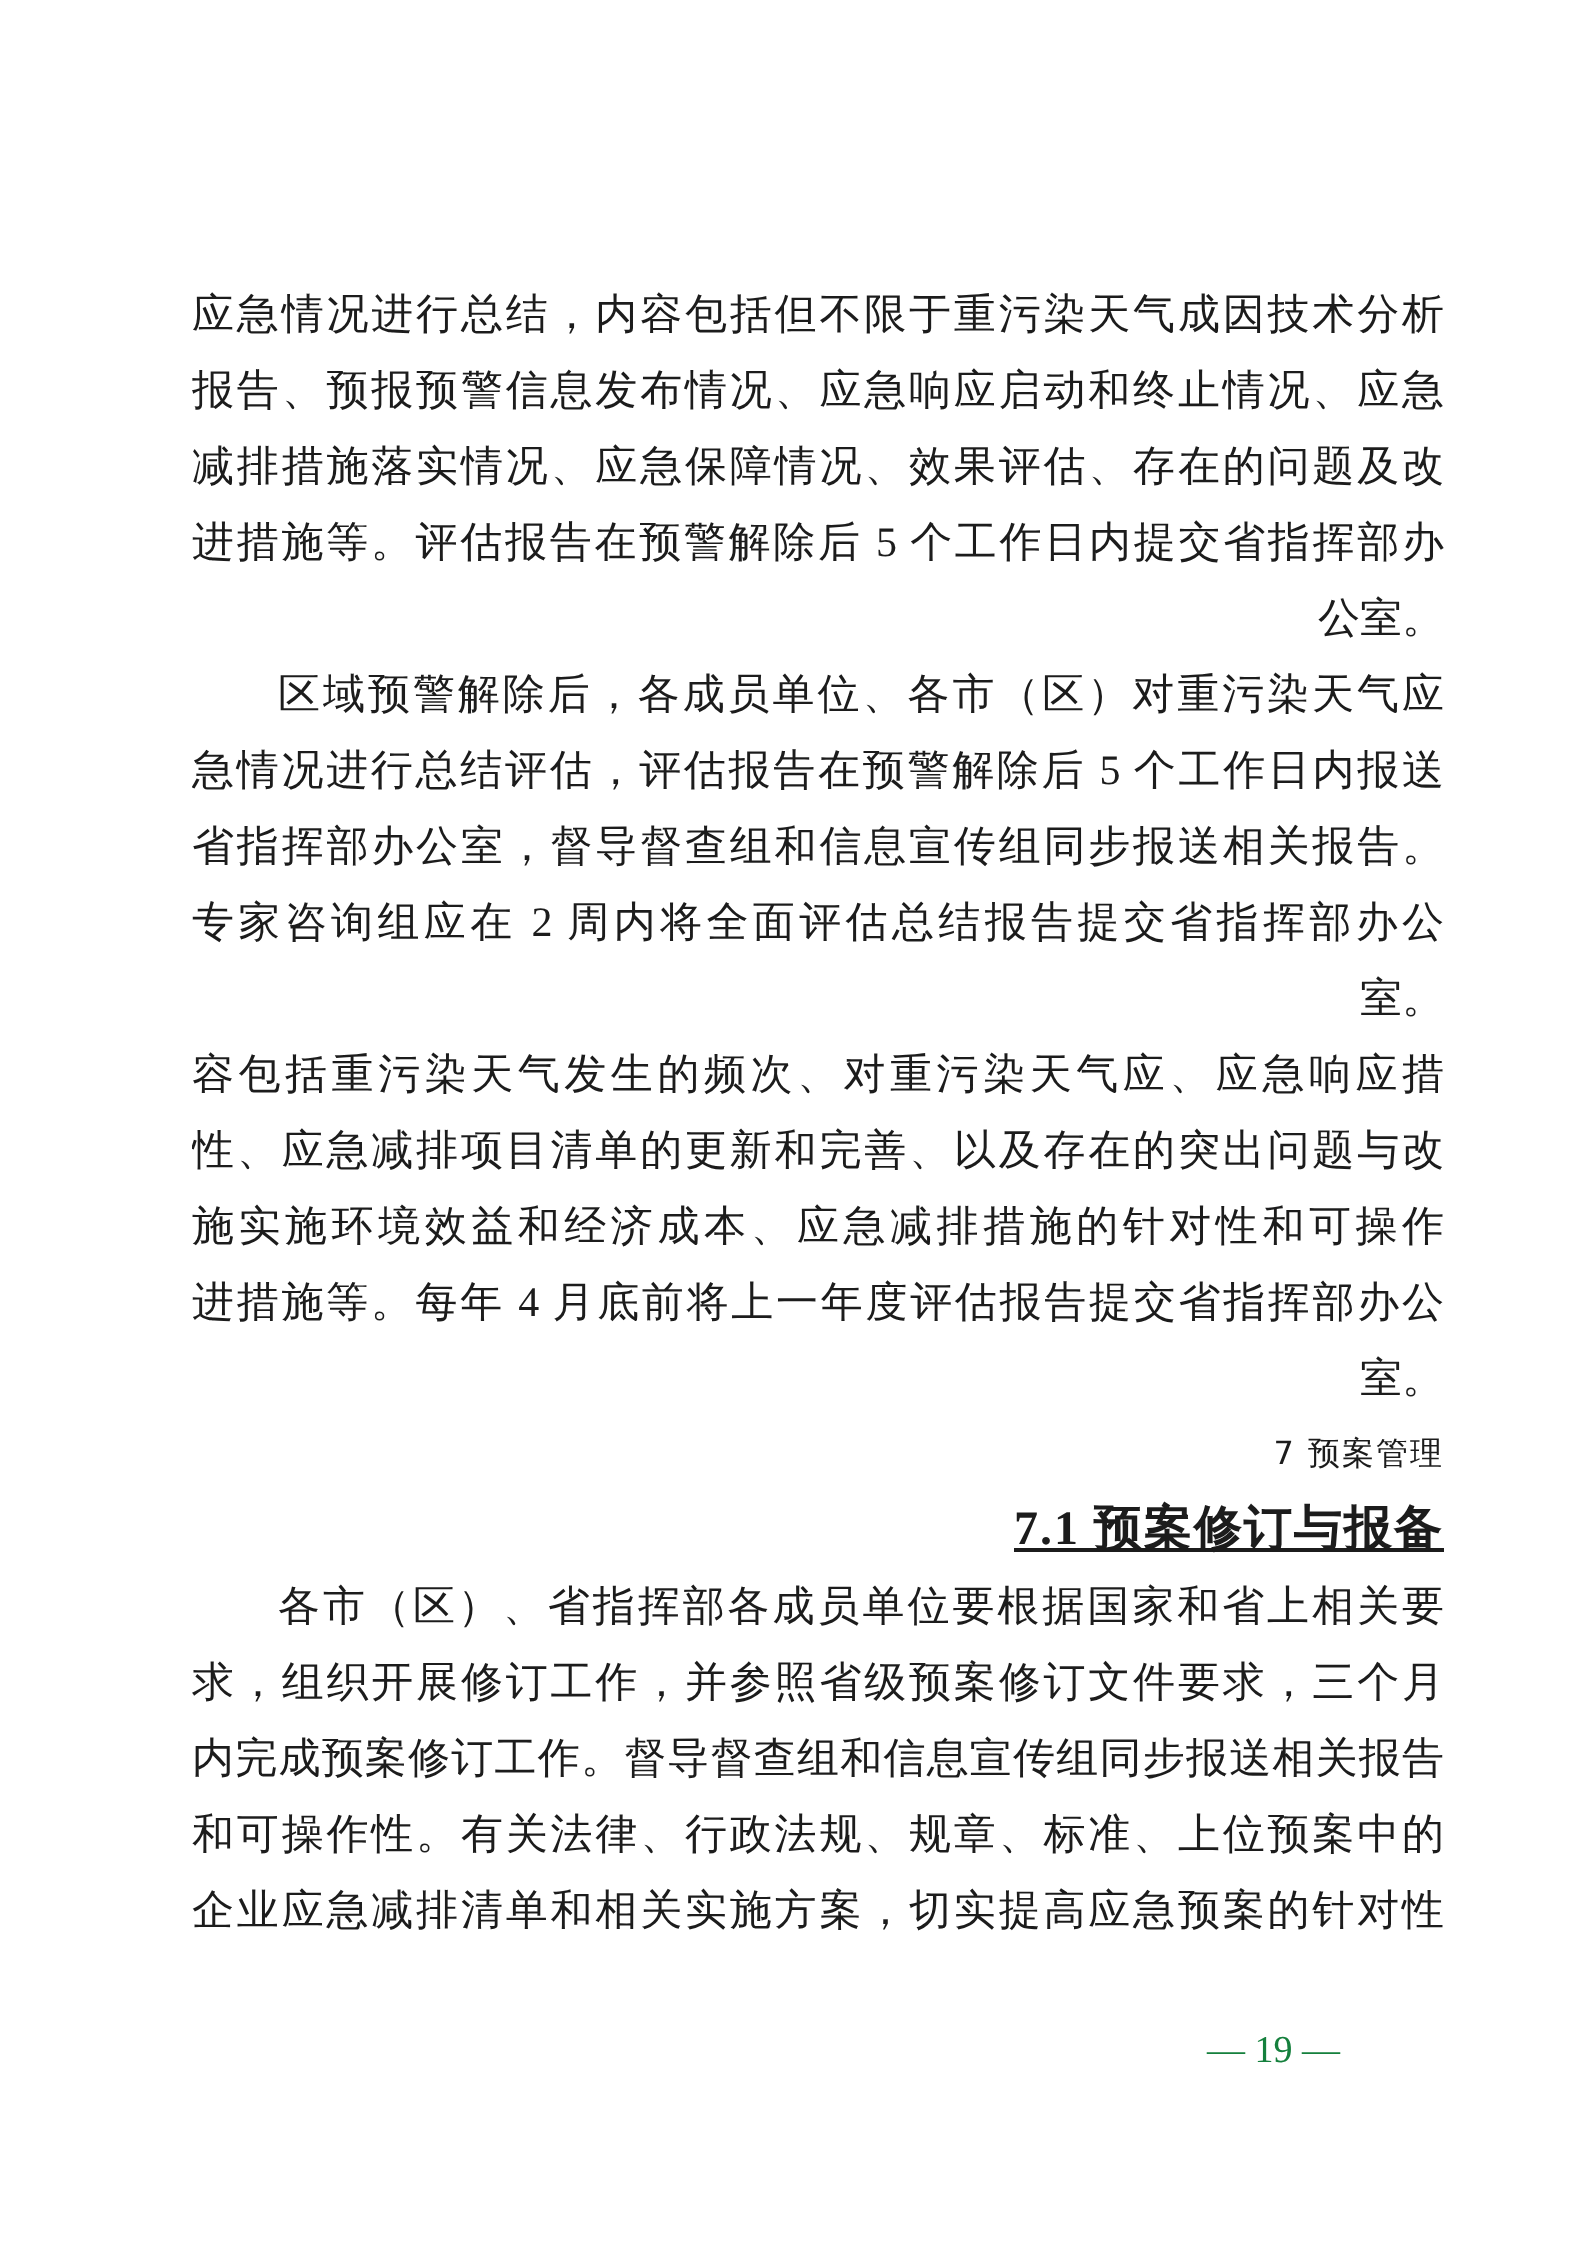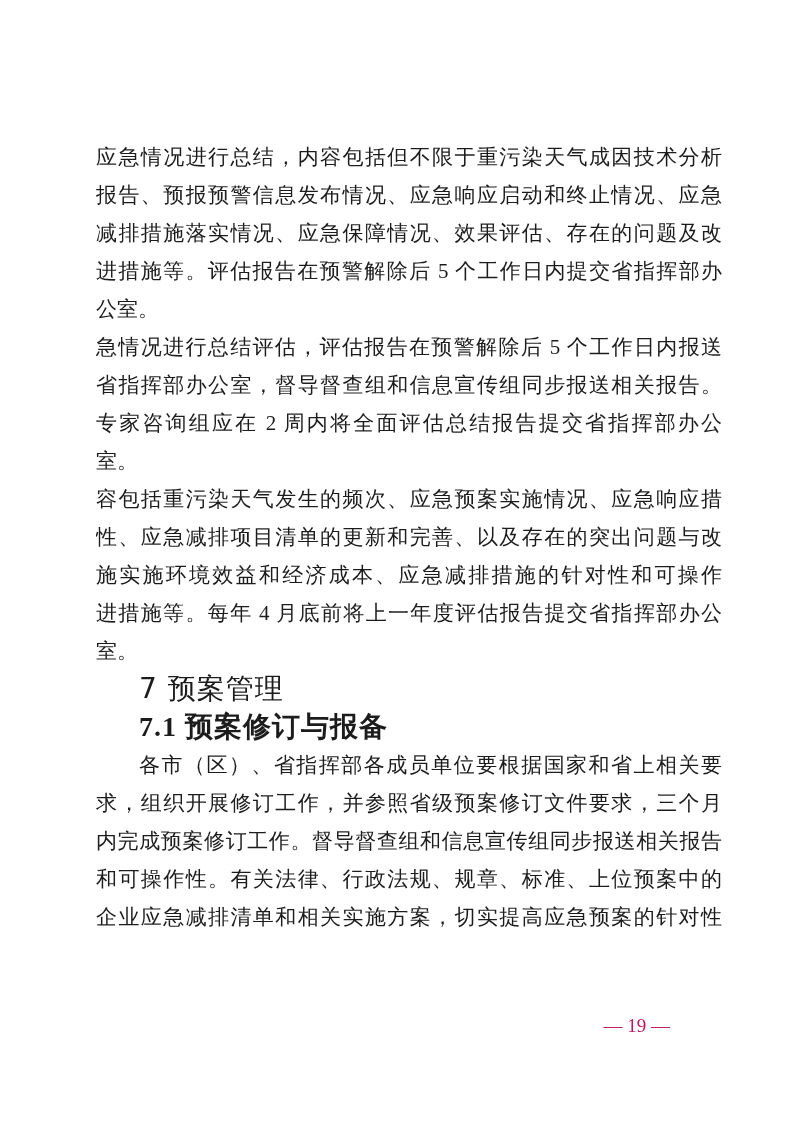--- a/index.html
+++ b/index.html
@@ -16,73 +16,75 @@
     position: absolute;
     left: 96px;
     top: 138px;
     width: 626px;
   }
   .ln {
     height: 38px;
     line-height: 38px;
     font-size: 21px;
     overflow: hidden;
-    text-align: left;
+    text-align: right;
     color: #1c1c1c;
   }
   .j {
     text-align: justify;
     text-align-last: justify;
     text-justify: inter-character;
   }
   .ind { padding-left: 43px; }
   .h1 {
     font-family: "DejaVu Sans", "Liberation Sans", sans-serif;
-    font-size: 28px;
+    font-size: 16px;
     font-weight: 500;
     letter-spacing: 1px;
   }
   .h2 {
-    font-size: 28px;
+    font-size: 24px;
     font-weight: bold;
     letter-spacing: 1px;
+    text-decoration: underline;
   }
   .pagenum {
     position: absolute;
     top: 1014px;
     right: 124px;
     font-size: 19px;
     line-height: 24px;
-    color: #be185d;
+    color: #15803d;
     white-space: pre;
   }
 </style>
 </head>
 <body>
 
 <div class="page">
   <div class="body-text">
 
     <div>
       <div class="ln j">应急情况进行总结，内容包括但不限于重污染天气成因技术分析</div>
       <div class="ln j">报告、预报预警信息发布情况、应急响应启动和终止情况、应急</div>
       <div class="ln j">减排措施落实情况、应急保障情况、效果评估、存在的问题及改</div>
       <div class="ln j">进措施等。评估报告在预警解除后 5 个工作日内提交省指挥部办</div>
       <div class="ln">公室。</div>
     </div>
 
     <div>
+      <div class="ln j ind">区域预警解除后，各成员单位、各市（区）对重污染天气应</div>
       <div class="ln j">急情况进行总结评估，评估报告在预警解除后 5 个工作日内报送</div>
       <div class="ln j">省指挥部办公室，督导督查组和信息宣传组同步报送相关报告。</div>
       <div class="ln j">专家咨询组应在 2 周内将全面评估总结报告提交省指挥部办公</div>
       <div class="ln">室。</div>
     </div>
 
     <div>
-      <div class="ln j">容包括重污染天气发生的频次、应急预案实施情况、应急响应措</div>
+      <div class="ln j">容包括重污染天气发生的频次、对重污染天气应、应急响应措</div>
       <div class="ln j">性、应急减排项目清单的更新和完善、以及存在的突出问题与改</div>
       <div class="ln j">施实施环境效益和经济成本、应急减排措施的针对性和可操作</div>
       <div class="ln j">进措施等。每年 4 月底前将上一年度评估报告提交省指挥部办公</div>
       <div class="ln">室。</div>
     </div>
 
     <div class="ln h1 ind">7 预案管理</div>
     <div class="ln h2 ind">7.1 预案修订与报备</div>
 
     <div>

